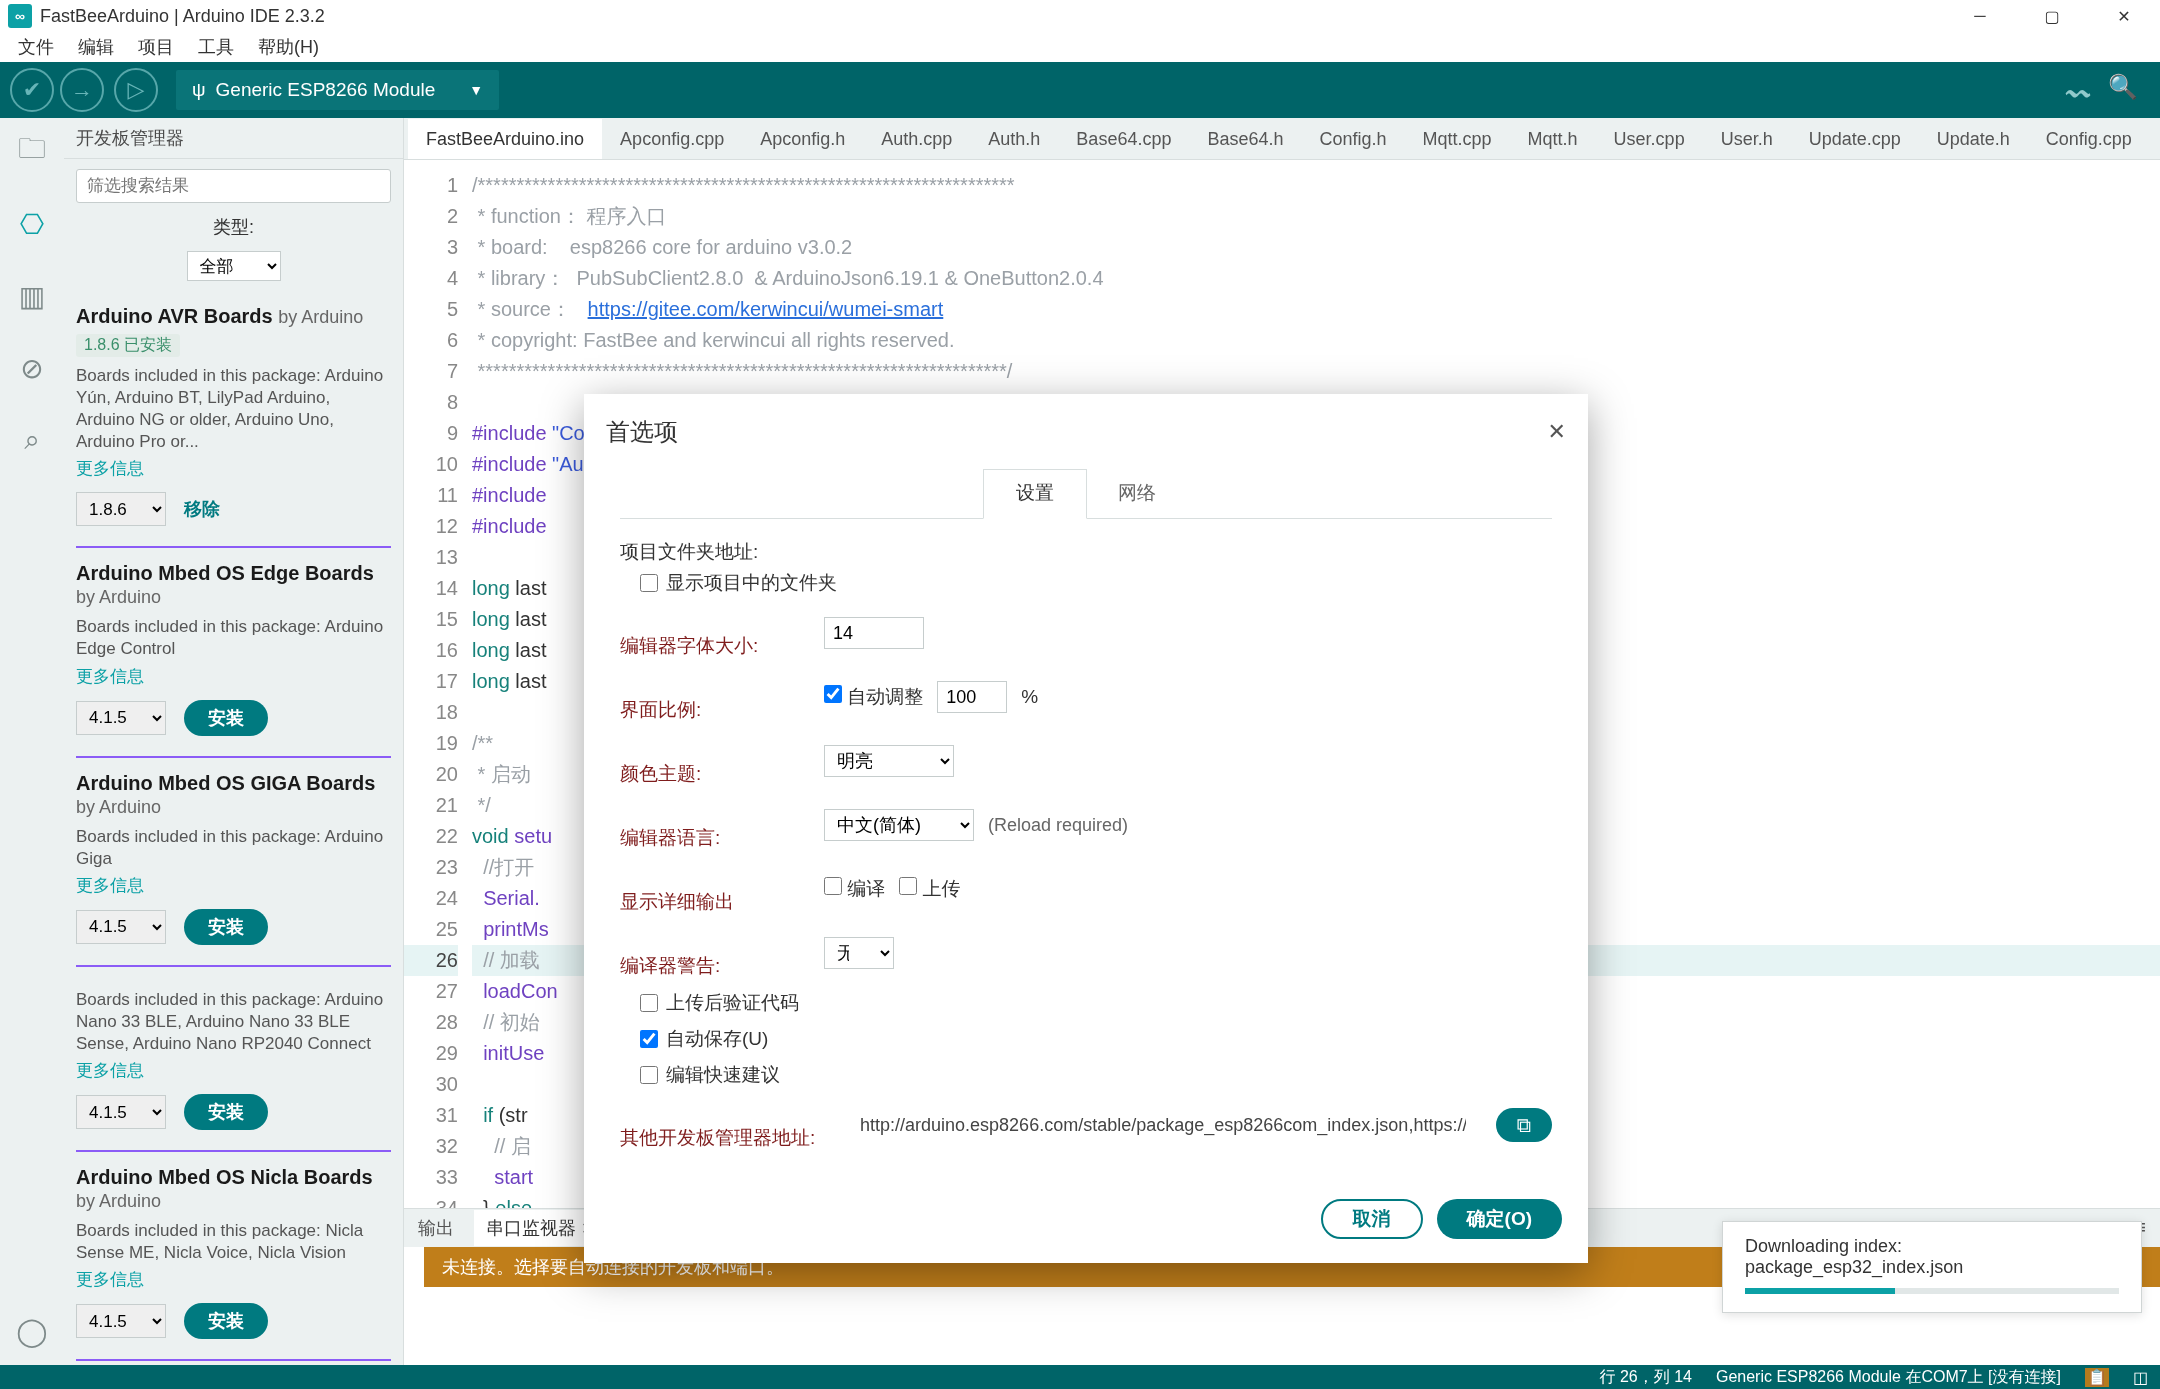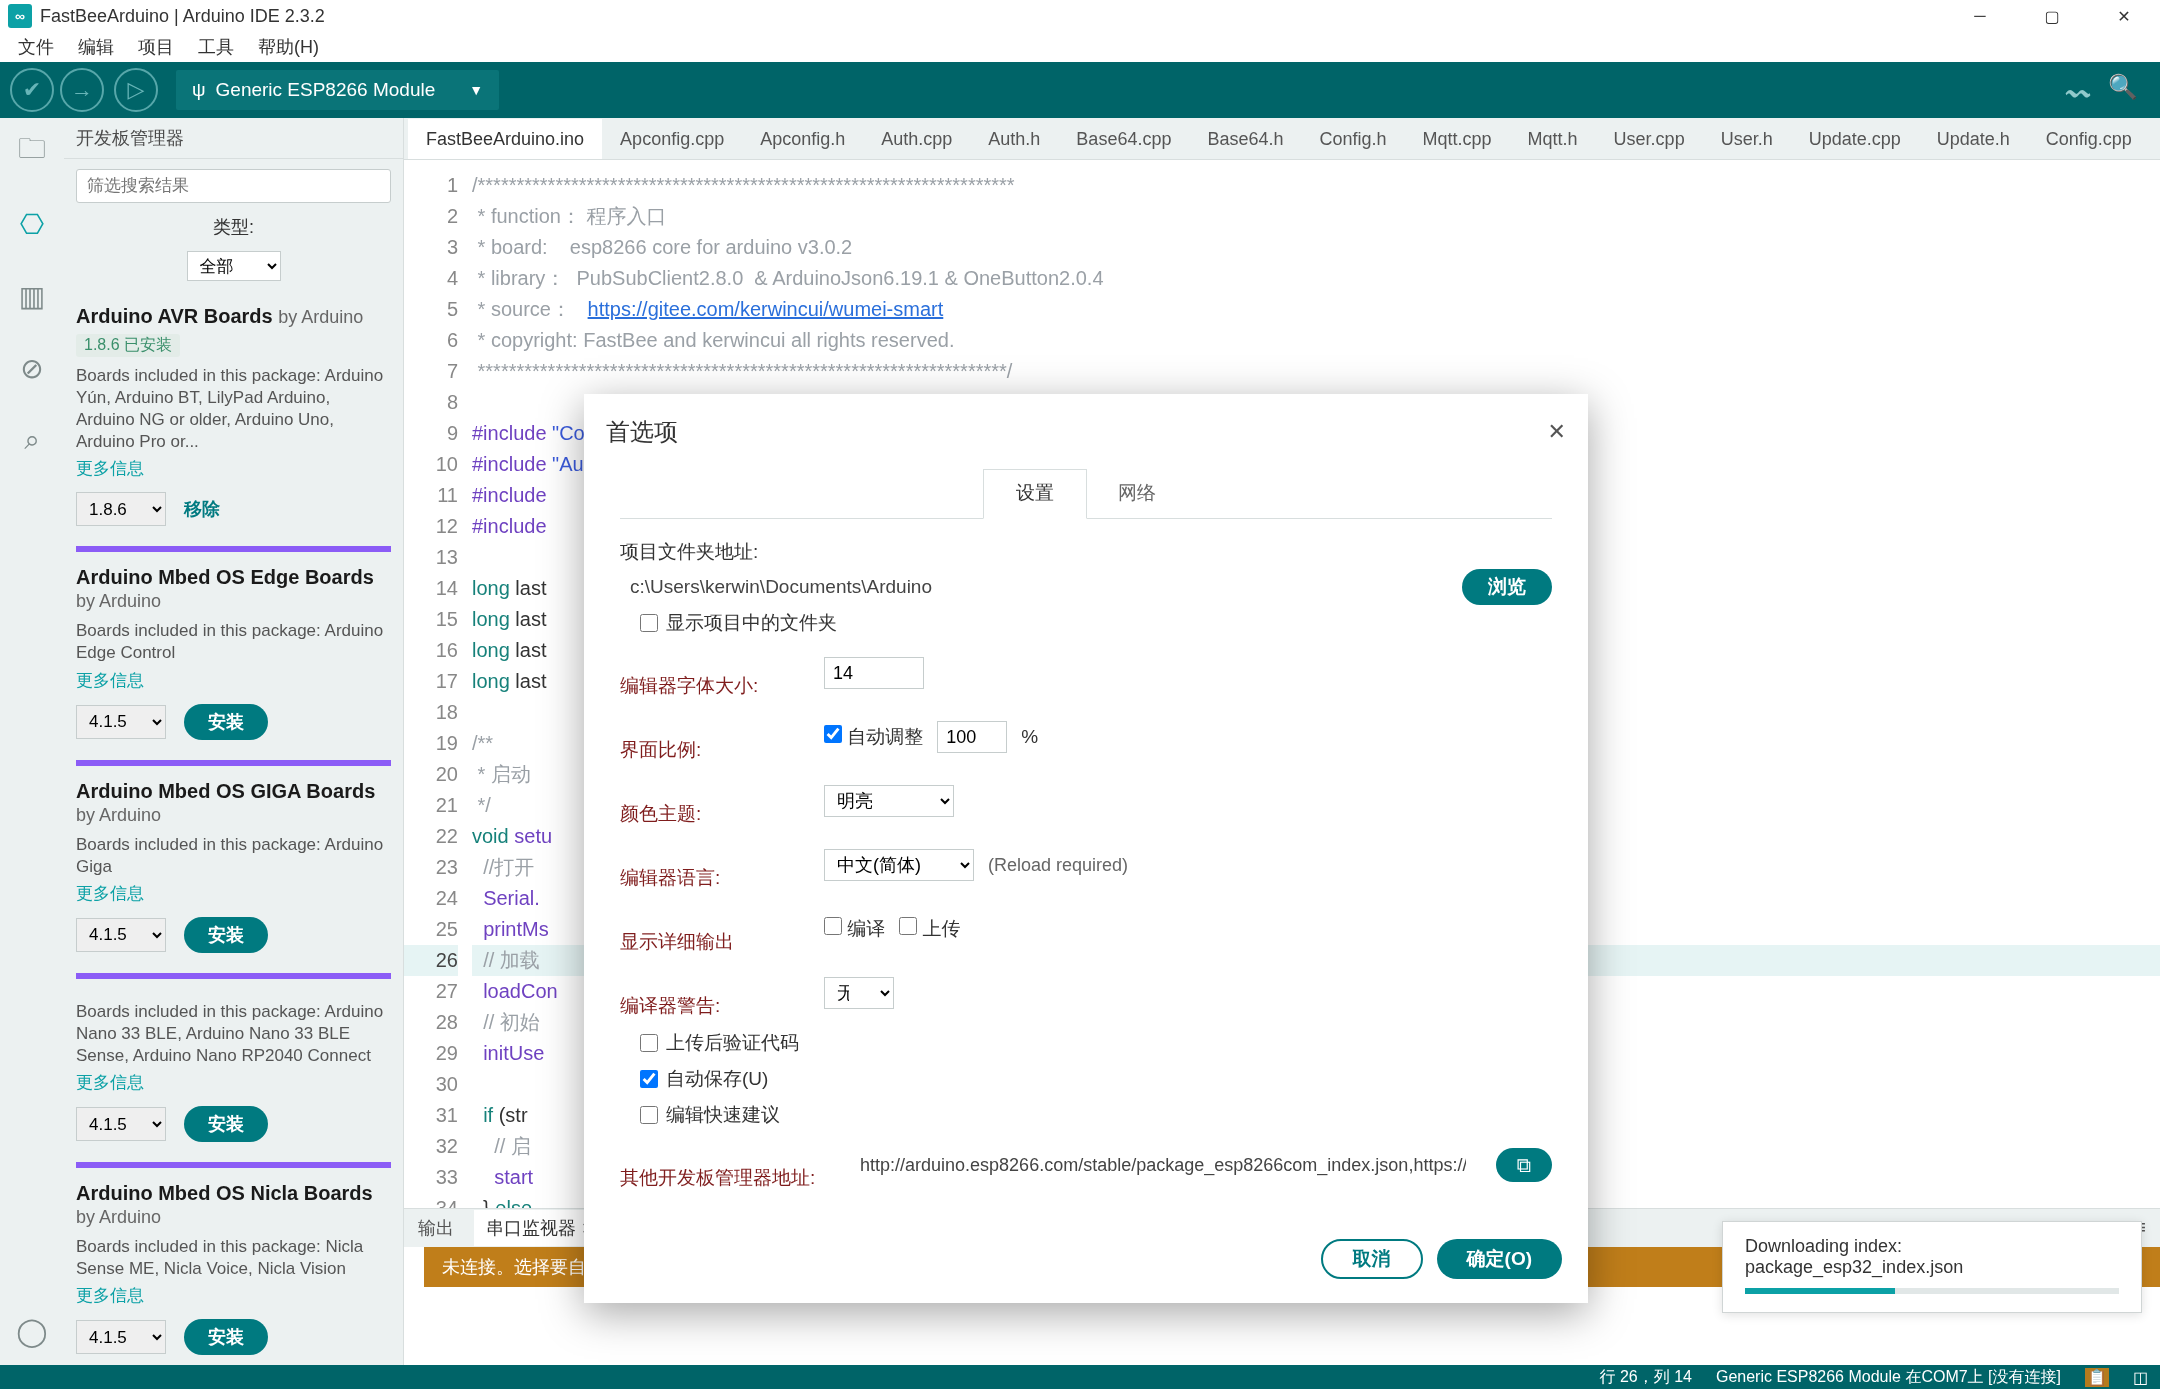--- a/index.html
+++ b/index.html
@@ -34,21 +34,21 @@
 .activitybar .spacer { flex:1;}
 
 
 .bm-panel { width: 340px; background: #ecf1f1; border-right: 1px solid #d8dede; display:flex; flex-direction:column; overflow:hidden;}
 .bm-title { padding: 8px 12px; font-size: 18px; color:#4a4a4a; border-bottom:1px solid #d8dede;}
 .bm-search { margin: 10px 12px 6px; }
 .bm-search input { width:100%; height:34px; border:1px solid #c6cdcd; background:#fff; padding:0 10px; font-size:17px; border-radius:3px; color:#888;}
 .bm-type { display:flex; align-items:center; gap:12px; padding:6px 12px 10px; font-size:18px;flex-direction:column;}
 .bm-type select { height:30px; border:1px solid #c6cdcd; background:#fff; font-size:17px; padding:0 30px 0 8px;}
 .bm-list { flex:1; overflow-y:auto; padding:0 12px 12px;}
-.bm-card { border-bottom:6px solid #8b5cf6; padding:14px 0 20px; }
+.bm-card { border-bottom:2px solid #8b5cf6; padding:14px 0 20px; }
 .bm-card .bm-name { font-size:20px; font-weight:bold; color:#1a1a1a;}
 .bm-card .bm-by { font-size:18px; color:#666; font-weight:normal;}
 .bm-card .badge { display:inline-block; background:#e3ece8; color:#3a8f6b; font-size:16px; padding:1px 8px; border-radius:3px; margin-top:6px;}
 .bm-card .desc { font-size:17px; color:#555; margin-top:8px; line-height:1.3;}
 .bm-card .more { font-size:17px; color:#0ca1a6; margin-top:4px; display:block; text-decoration:none;}
 .bm-card .actions { display:flex; align-items:center; gap:18px; margin-top:12px;}
 .bm-card select { height:34px; border:1px solid #c6cdcd; padding:0 22px 0 8px; font-size:17px;}
 .bm-card .btn-install { background:#007a80; color:#fff; border:none; height:36px; padding:0 24px; border-radius:20px; font-size:18px; font-weight:bold;}
 .bm-card .btn-remove { color:#007a80; font-size:18px; background:none; border:none; font-weight:bold;}
 
@@ -315,24 +315,20 @@
   <div class="dlg-head">
     <span>首选项</span>
     <span class="dlg-close">✕</span>
   </div>
   <div class="dlg-tabs">
     <div class="dlg-tab active">设置</div>
     <div class="dlg-tab">网络</div>
   </div>
   <div class="dlg-body">
     <div>项目文件夹地址:</div>
-    <div class="path-row">
-      <input type="text" value="c:\Users\kerwin\Documents\Arduino" style="">
-      <button class="btn-teal">浏览</button>
-    </div>
     <div class="cb-row">
         <label>
           <input type="checkbox" style=""> 
           <span>显示项目中的文件夹</span>
         </label>
       </div>
 
     <div class="form-row">
       <span class="label">编辑器字体大小:</span>
       <input class="small-input" value="14" style="">

